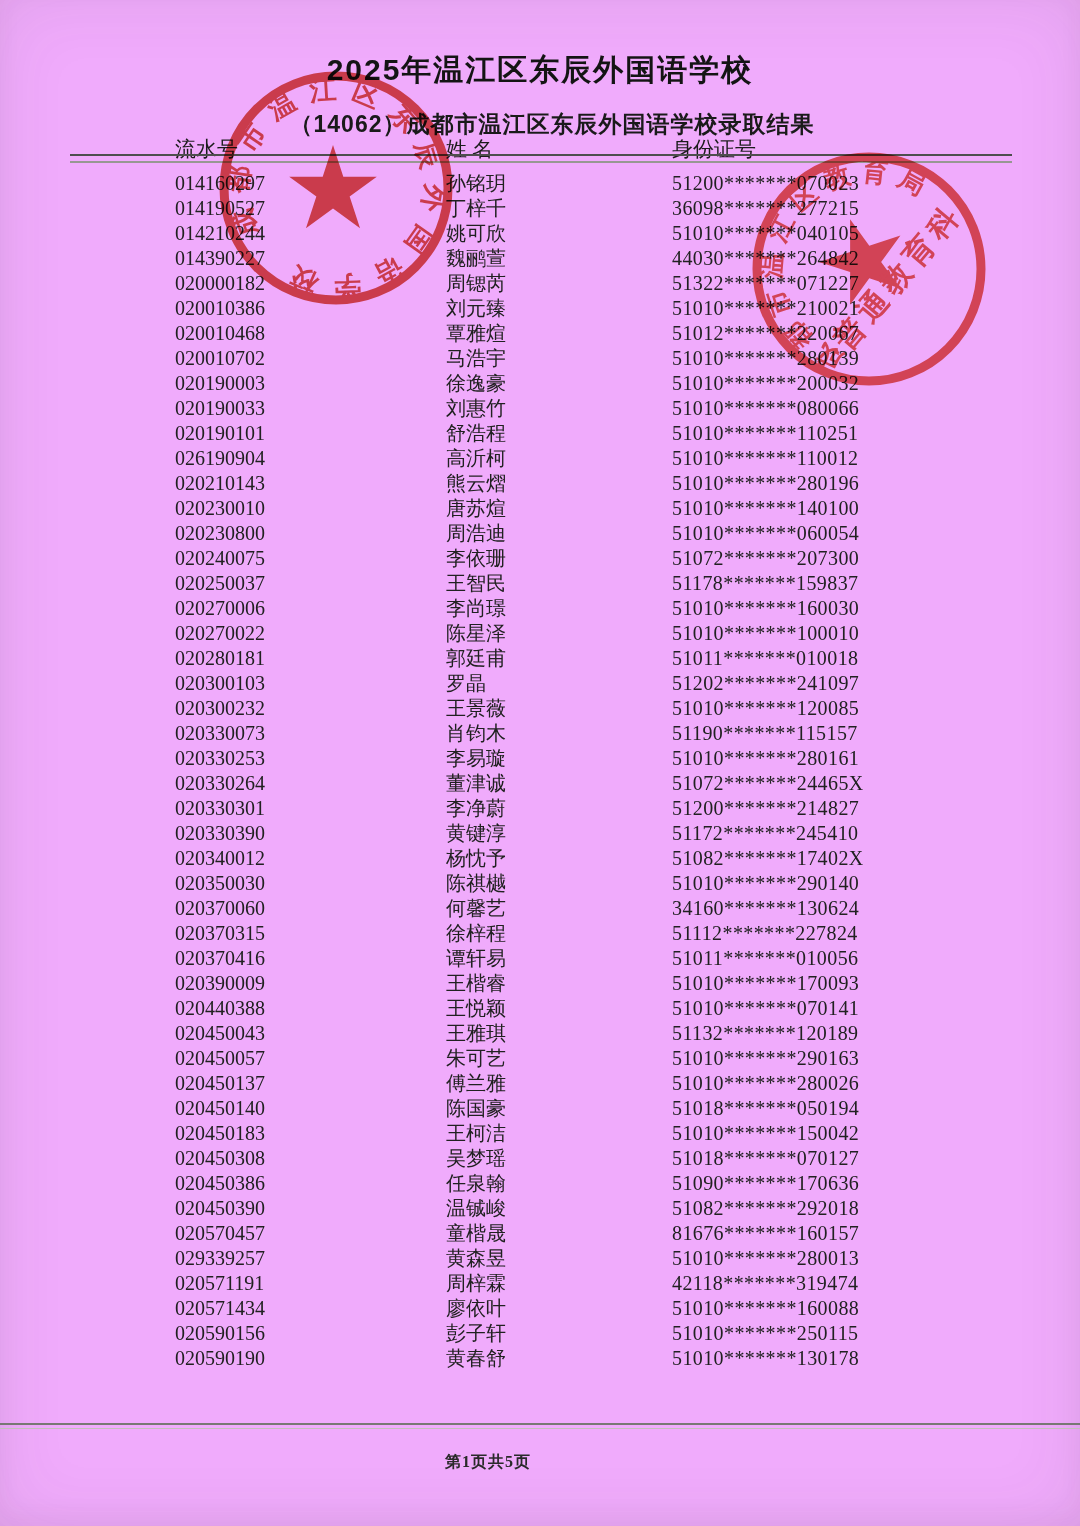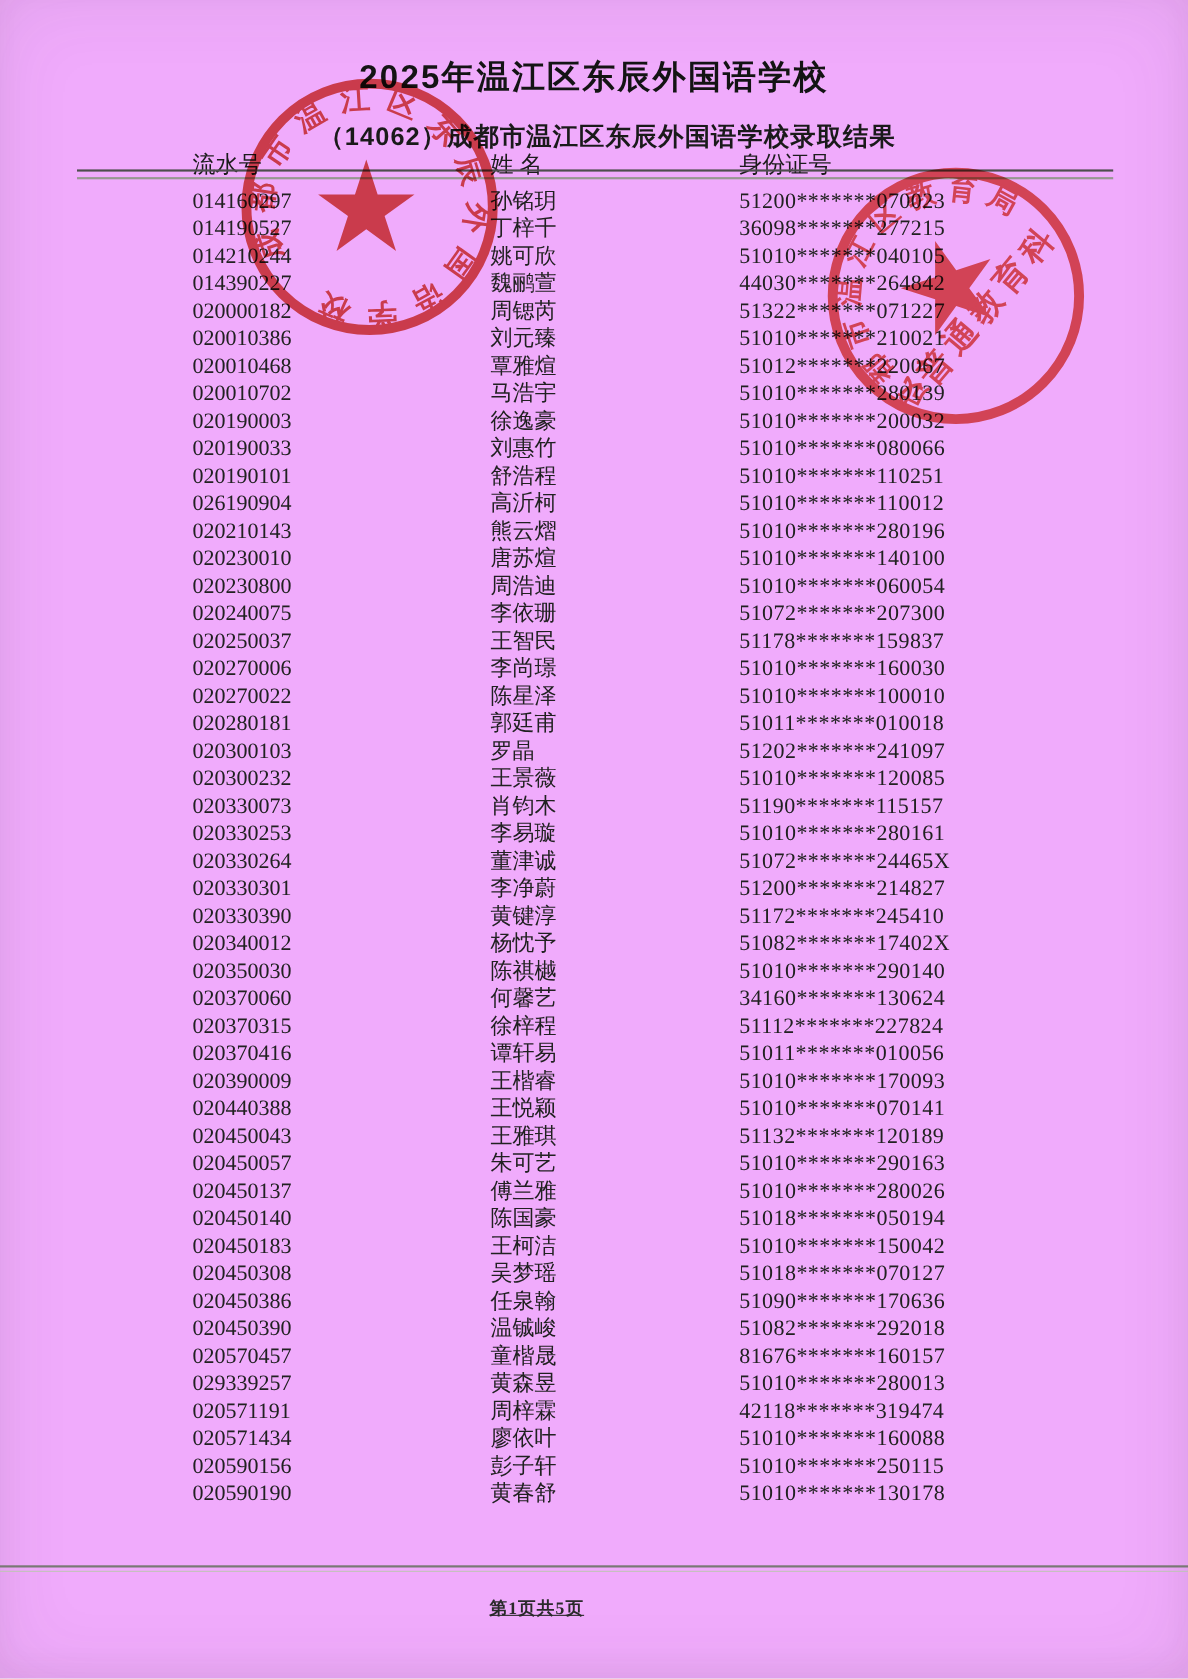--- a/index.html
+++ b/index.html
@@ -35,21 +35,21 @@
   .tbody{position:absolute;top:171px;left:0;width:904px;}
   .row{position:relative;height:25px;}
   .row span{position:absolute;top:0;line-height:25px;font-size:20px;color:#212121;white-space:pre;}
   .row .c3{letter-spacing:.4px;}
   .bottom-rule{
     position:absolute;top:1423px;left:0;width:1080px;height:3px;
     border-top:2.5px solid #787874;border-bottom:1px solid #c2c0ba;
   }
   .footer{
     position:absolute;top:1452px;left:0;width:976px;text-align:center;
-    font-size:16px;font-weight:600;color:#2a2a2a;letter-spacing:1px;text-decoration:underline;
+    font-size:16px;font-weight:600;color:#2a2a2a;letter-spacing:1px;
   }
   .seal{position:absolute;mix-blend-mode:multiply;opacity:.84;pointer-events:none;}
   .seal-left{left:211px;top:63px;}
   .seal-right{left:744px;top:144px;}
   .seal text{font-family:"Liberation Sans","DejaVu Sans",sans-serif;font-weight:bold;}
 </style>
 </head>
 <body>
 
 <div class="page">

